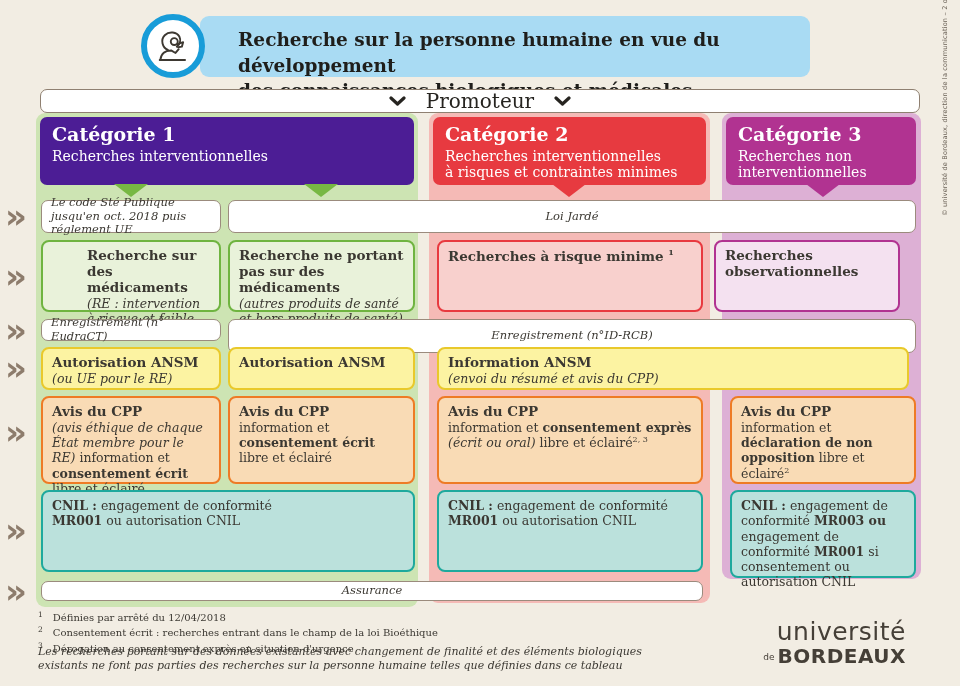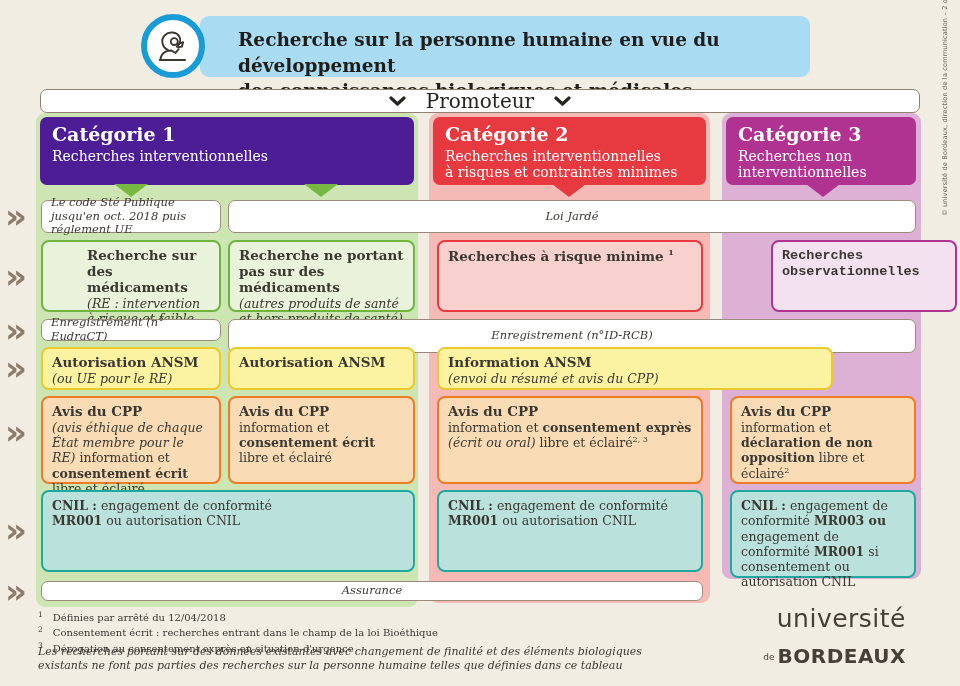--- a/index.html
+++ b/index.html
@@ -79,21 +79,21 @@
   
   .footnotes{position:absolute;left:38px;top:610px;font-size:10px;line-height:1.4;color:#3b3832;}
   .fn-line sup{font-size:7.5px;margin-right:10px;}
   .note{
     position:absolute;left:38px;top:645px;width:650px;font-style:italic;
     font-size:11px;line-height:1.3;color:#3b3832;
   }
   
   .logo{position:absolute;right:54px;bottom:20px;text-align:right;color:#453f37;line-height:1;}
   .logo-top{font-family:"DejaVu Sans",sans-serif;font-size:25px;letter-spacing:.5px;}
-  .logo-bottom{margin-top:15px;}
+  .logo-bottom{margin-top:2px;}
   .logo-de{font-family:"DejaVu Sans",sans-serif;font-size:9px;margin-right:3px;vertical-align:3px;}
   .logo-bx{font-family:"DejaVu Sans",sans-serif;font-weight:bold;font-size:20px;letter-spacing:.5px;}
 </style>
 </head>
 <body>
 
 <div class="page">
 
   <div class="title-box">
     <div class="title-line">Recherche sur la personne humaine en vue du développement</div>
@@ -160,39 +160,39 @@
     <div class="box-title">Recherche sur des médicaments</div>
     <div class="it">(RE : intervention à risque et faible intervention)</div>
   </div>
   <div class="cbox green" style="left:228px;top:240px;width:187px;height:72px;">
     <div class="box-title">Recherche ne portant pas sur des médicaments</div>
     <div class="it">(autres produits de santé et hors produits de santé)</div>
   </div>
   <div class="cbox red" style="left:437px;top:240px;width:266px;height:72px;">
     <div class="box-title"><span>Recherches à risque minime</span> <sup class="sup">1</sup></div>
   </div>
-  <div class="cbox purple" style="left:771px;top:240px;width:186px;height:72px;font-family:Liberation Mono, monospace;">
+  <div class="cbox purple" style="left:714px;top:240px;width:186px;height:72px;">
     <div class="box-title">Recherches observationnelles</div>
   </div>
 
   <div class="wbox" style="left:41px;top:319px;width:180px;height:22px;">
     <span>Enregistrement (n° EudraCT)</span>
   </div>
   <div class="wbox center" style="left:228px;top:319px;width:688px;height:34px;text-align:center;">
     <span>Enregistrement (n°ID-RCB)</span>
   </div>
 
   <div class="cbox yellow" style="left:41px;top:347px;width:180px;height:43px;">
     <div class="box-title">Autorisation ANSM</div>
     <div class="it">(ou UE pour le RE)</div>
   </div>
   <div class="cbox yellow" style="left:228px;top:347px;width:187px;height:43px;">
     <div class="box-title">Autorisation ANSM</div>
   </div>
-  <div class="cbox yellow" style="left:437px;top:347px;width:396px;height:43px;">
+  <div class="cbox yellow" style="left:437px;top:347px;width:472px;height:43px;">
     <div class="box-title">Information ANSM</div>
     <div class="it">(envoi du résumé et avis du CPP)</div>
   </div>
 
   <div class="cbox orange" style="left:41px;top:396px;width:180px;height:88px;">
     <div class="box-title">Avis du CPP</div>
     <div><span class="it">(avis éthique de chaque État membre pour le RE)</span> <span>information et </span><span class="b">consentement écrit</span><span> libre et éclairé</span></div>
   </div>
   <div class="cbox orange" style="left:228px;top:396px;width:187px;height:88px;">
     <div class="box-title">Avis du CPP</div>

